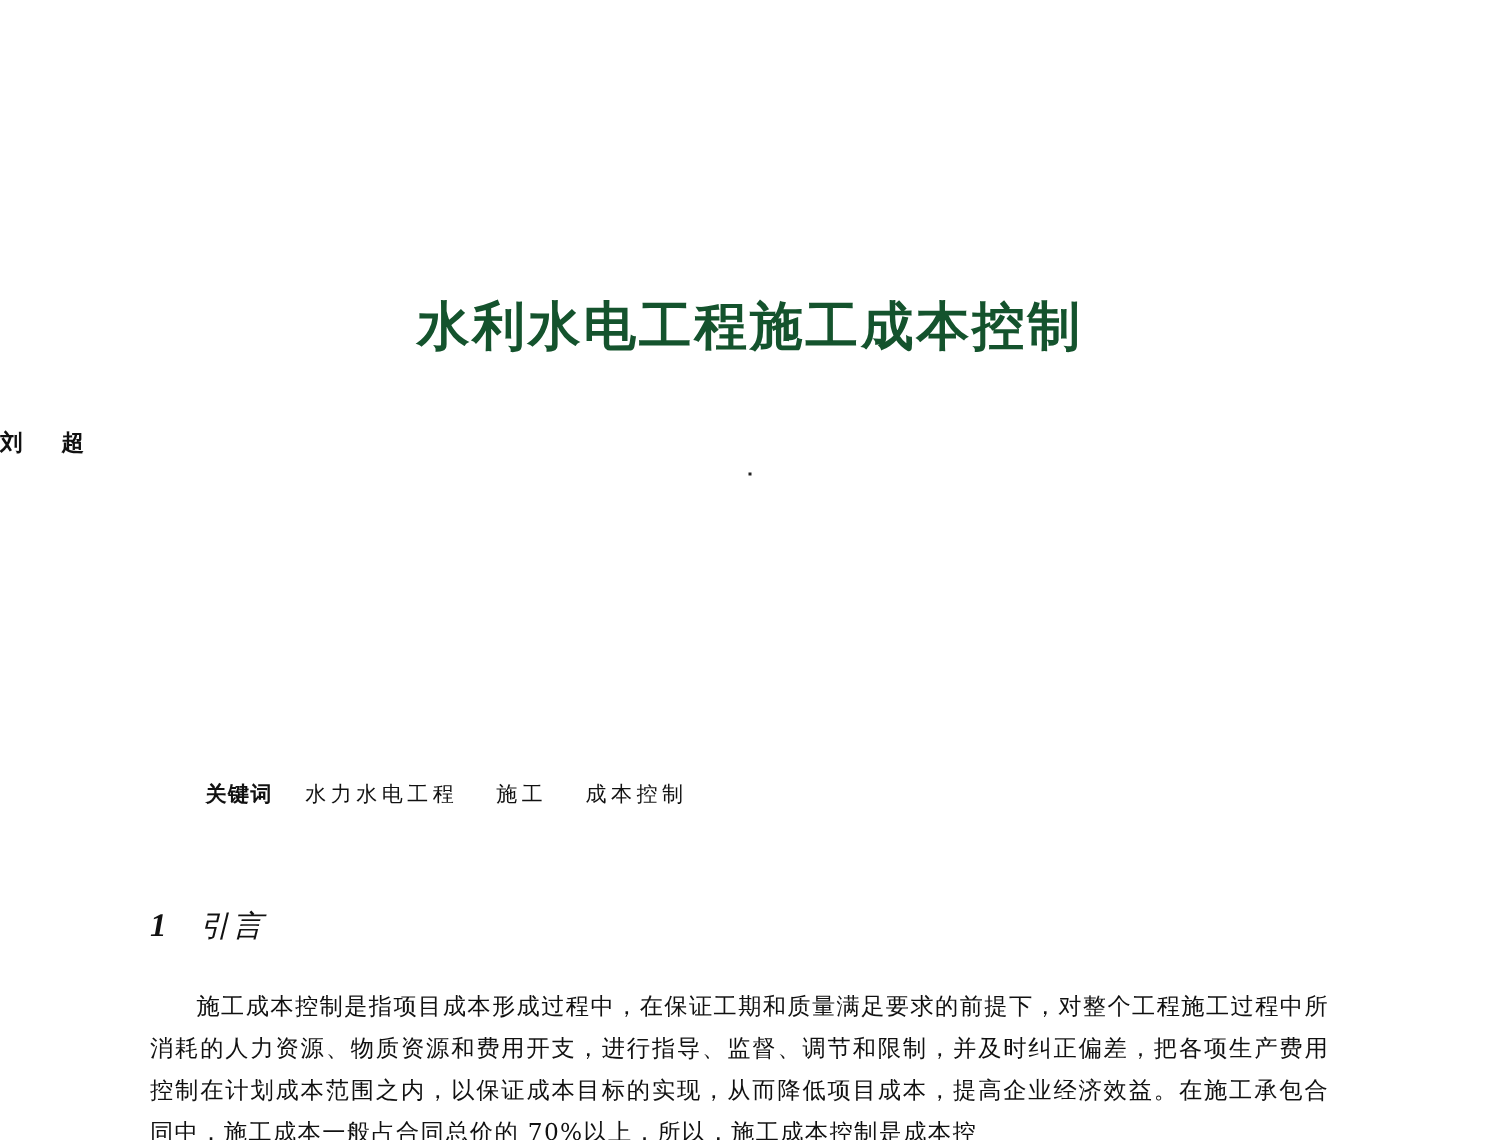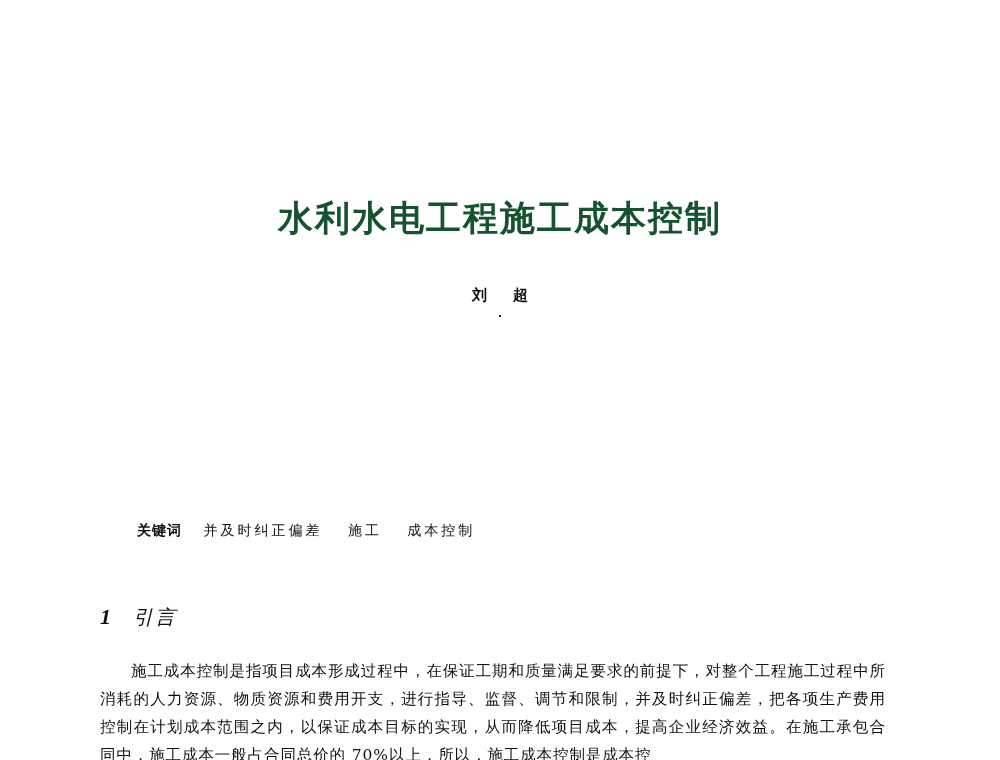--- a/index.html
+++ b/index.html
@@ -31,21 +31,21 @@
       font-weight: bold;
       letter-spacing: 2px;
       color: #14532d;
       line-height: 52px;
     }
     .author {
       position: absolute;
       top: 284px;
       left: 0;
       width: 1000px;
-      text-align: center;
+      text-align: left;
       font-family: "DejaVu Serif", "Liberation Serif", serif;
       font-size: 15px;
       font-weight: bold;
       line-height: 22px;
     }
     .author span.gap { display: inline-block; width: 26px; }
     .dot {
       position: absolute;
       top: 315px;
       left: 499px;
@@ -139,21 +139,21 @@
   <div class="author">
     <span>刘</span><span class="gap"></span><span>超</span>
   </div>
 
   <div class="dot"></div>
 
 
 
   <div class="keywords">
     <span class="label">关键词</span>
-    <span class="kw">并及时纠正偏差</span>
+    <span class="kw">水力水电工程</span>
     <span class="kw">施工</span>
     <span class="kw">成本控制</span>
   </div>
 
   <div class="section">
     <span class="num">1</span><span class="heading">引言</span>
   </div>
 
   <div class="body-text">施工成本控制是指项目成本形成过程中，在保证工期和质量满足要求的前提下，对整个工程施工过程中所消耗的人力资源、物质资源和费用开支，进行指导、监督、调节和限制，并及时纠正偏差，把各项生产费用控制在计划成本范围之内，以保证成本目标的实现，从而降低项目成本，提高企业经济效益。在施工承包合同中，施工成本一般占合同总价的 70%以上，所以，施工成本控制是成本控</div>
 

